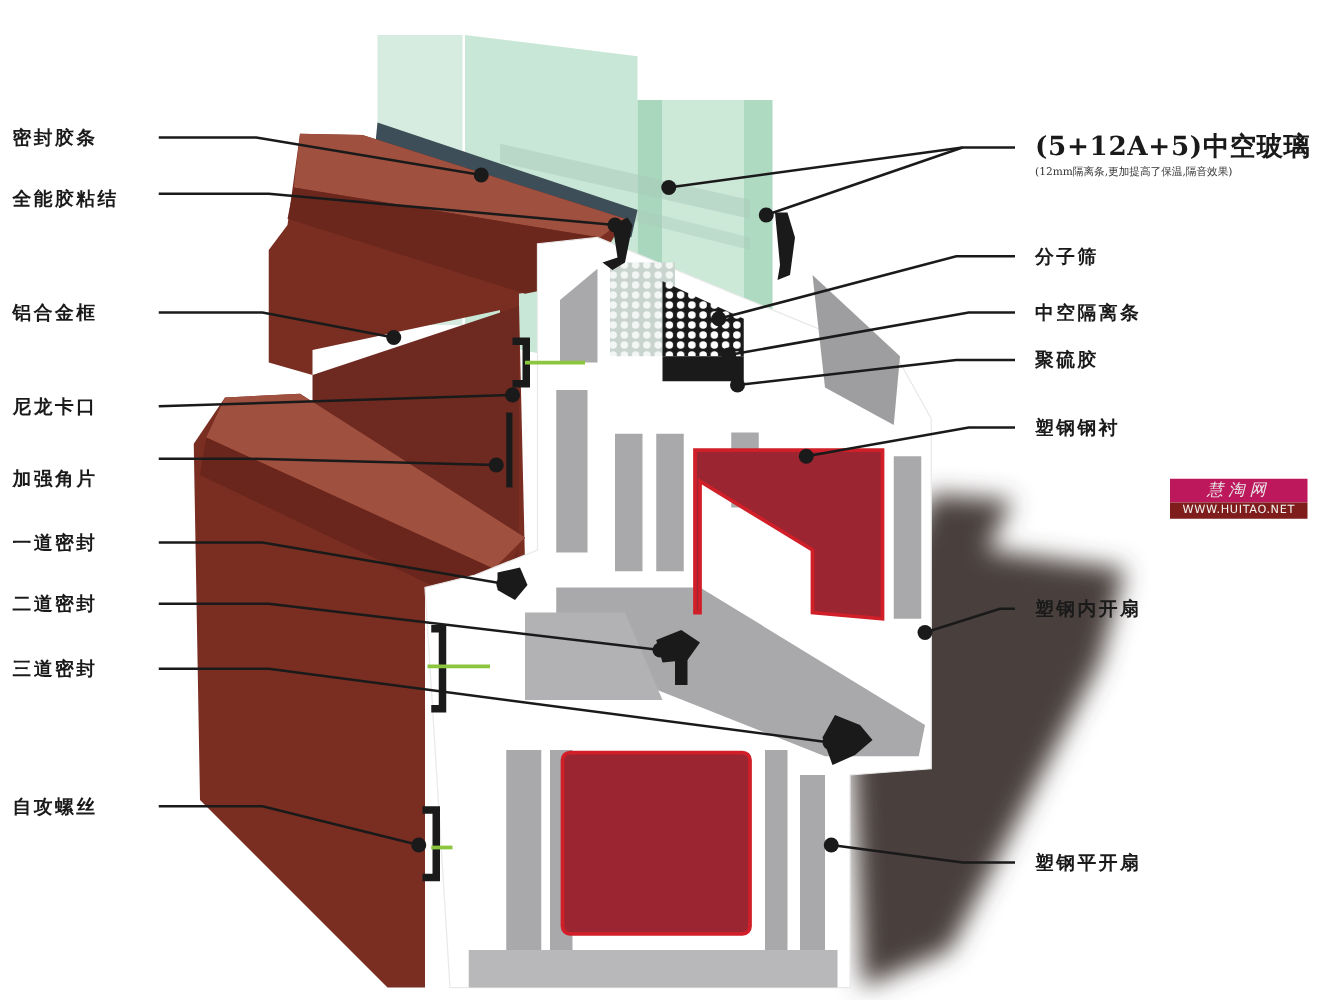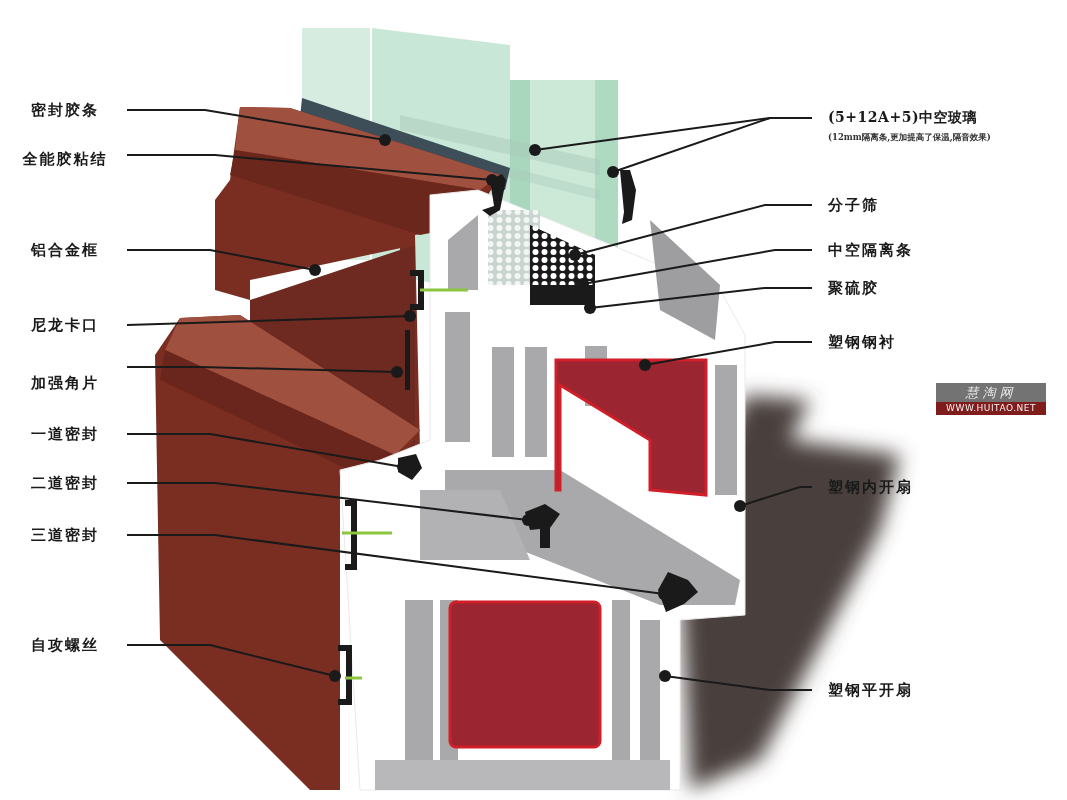--- a/index.html
+++ b/index.html
@@ -1,26 +1,26 @@
 <!DOCTYPE html>
 <html><head>
 <meta charset="utf-8">
 <style>
   html, body { margin: 0; padding: 0; background: #ffffff; }
   body { width: 1067px; height: 800px; position: relative; overflow: hidden;
          font-family: "DejaVu Serif", "Liberation Serif", serif; }
   #diagram { position: absolute; left: 0; top: 0; width: 1067px; height: 800px; }
   .label { position: absolute; font-size: 15px; font-weight: bold; color: #1a1a1a;
            letter-spacing: 2px; white-space: nowrap; line-height: 18px; }
-  .label.left { text-align: center; width: 110px; }
-  .label.glass { font-size: 14px; letter-spacing: 0.5px; }
+  .label.left { text-align: left; width: 110px; }
+  .label.glass { font-size: 21px; letter-spacing: 0.5px; }
   .sublabel { position: absolute; font-size: 8.5px; color: #333; white-space: nowrap;
-              letter-spacing: 0; font-weight: bold; }
+              letter-spacing: 0; font-weight: normal; }
   .watermark { position: absolute; left: 936px; top: 383px; width: 110px; height: 34px; }
-  .watermark .wm-top { height: 19px; background: #737373; color: #e8e8e8; font-size: 13px;
+  .watermark .wm-top { height: 19px; background: #be185d; color: #e8e8e8; font-size: 13px;
                        text-align: center; line-height: 19px; font-style: italic; letter-spacing: 4px; }
   .watermark .wm-bottom { height: 13px; background: #7f1d1d; color: #f3f3f3; font-size: 9px;
                           text-align: center; line-height: 13px; font-family: "DejaVu Sans", sans-serif;
                           letter-spacing: 0.5px; }
 </style>
 </head>
 <body>
 
 <svg id="diagram" viewBox="0 0 1067 800" xmlns="http://www.w3.org/2000/svg">
   <defs>

